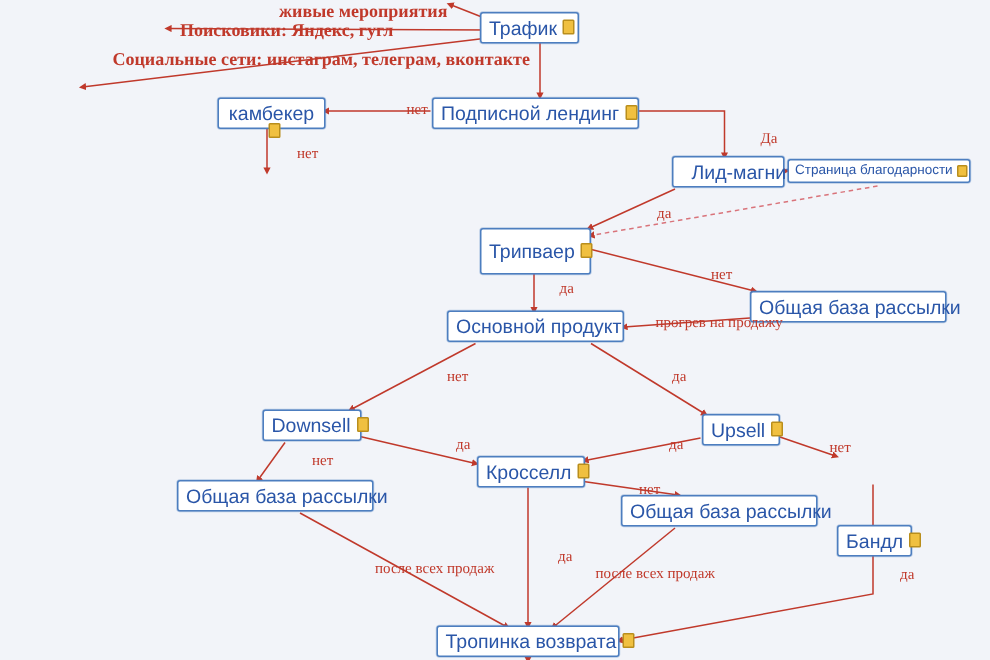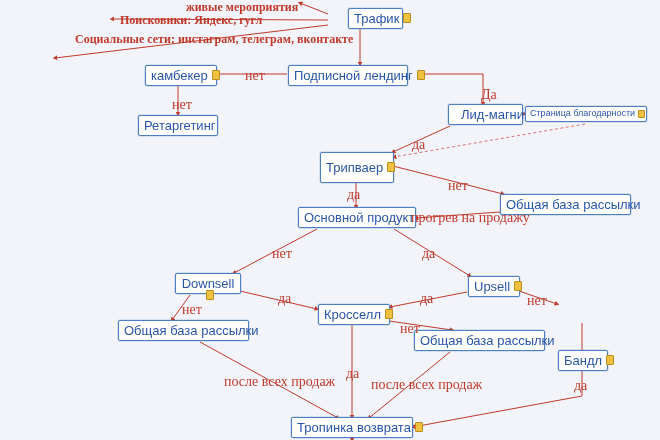--- a/index.html
+++ b/index.html
@@ -64,24 +64,25 @@
   }
   .node.small .note-icon {
     width: 5px;
     height: 6px;
     margin-left: 3px;
   }
   .edge-label {
     position: absolute;
     color: #c0392b;
     font-family: "Liberation Serif", serif;
-    font-size: 14px;
+    font-size: 10px;
     white-space: nowrap;
     background: transparent;
     line-height: 1;
+    margin-left: 26px;
   }
   .free-label {
     position: absolute;
     color: #c0392b;
     font-family: "Liberation Serif", serif;
     font-size: 12px;
     font-weight: bold;
     white-space: nowrap;
     line-height: 1;
   }
@@ -153,38 +154,35 @@
     <g fill="none" stroke="#c0392b" stroke-width="1">
       <path d="M352,438 L352,440"></path>
       <path d="M521,114 L525,114"></path>
     </g>
   </svg>
 
   <div class="free-label" style="left:186px;top:1px;">живые мероприятия</div>
   <div class="free-label" style="left:120px;top:14px;">Поисковики: Яндекс, гугл</div>
   <div class="free-label" style="left:75px;top:33px;">Социальные сети: инстаграм, телеграм, вконтакте</div>
 
-  <div class="node" style="left:348px;top:8px;width:55px;height:21px;text-align:center;">
+  <div class="node" style="left:320px;top:8px;width:66px;height:21px;text-align:center;">
     <span class="lbl">Трафик</span>
     <span class="note-icon"></span>
   </div>
 
-  <div class="node" style="left:145px;top:65px;width:72px;height:21px;">
+  <div class="node" style="left:145px;top:65px;width:72px;height:21px;flex-direction:column;">
     <span class="lbl">камбекер</span>
     <span class="note-icon"></span>
   </div>
 
-  <div class="node" style="left:288px;top:65px;width:120px;height:21px;align-items:center;">
+  <div class="node" style="left:288px;top:65px;width:138px;height:21px;align-items:center;">
     <span class="lbl">Подписной лендинг</span>
     <span class="note-icon"></span>
   </div>
 
-  <div class="node" style="left:138px;top:115px;width:80px;height:21px;">
-    <span class="lbl">Ретаргетинг</span>
-  </div>
 
   <div class="node" style="left:448px;top:104px;width:75px;height:21px;padding-left:12px;">
     <span class="lbl">Лид-магнит</span>
   </div>
 
   <div class="node small" style="left:525px;top:106px;width:122px;height:16px;">
     <span class="lbl">Страница благодарности</span>
     <span class="note-icon"></span>
   </div>
 
@@ -194,21 +192,21 @@
   </div>
 
   <div class="node" style="left:298px;top:207px;width:118px;height:21px;">
     <span class="lbl">Основной продукт</span>
   </div>
 
   <div class="node" style="left:500px;top:194px;width:131px;height:21px;">
     <span class="lbl">Общая база рассылки</span>
   </div>
 
-  <div class="node" style="left:175px;top:273px;width:66px;height:21px;flex-direction:column;">
+  <div class="node" style="left:175px;top:273px;width:66px;height:21px;">
     <span class="lbl">Downsell</span>
     <span class="note-icon"></span>
   </div>
 
   <div class="node" style="left:468px;top:276px;width:52px;height:21px;">
     <span class="lbl">Upsell</span>
     <span class="note-icon"></span>
   </div>
 
   <div class="node" style="left:318px;top:304px;width:72px;height:21px;">

